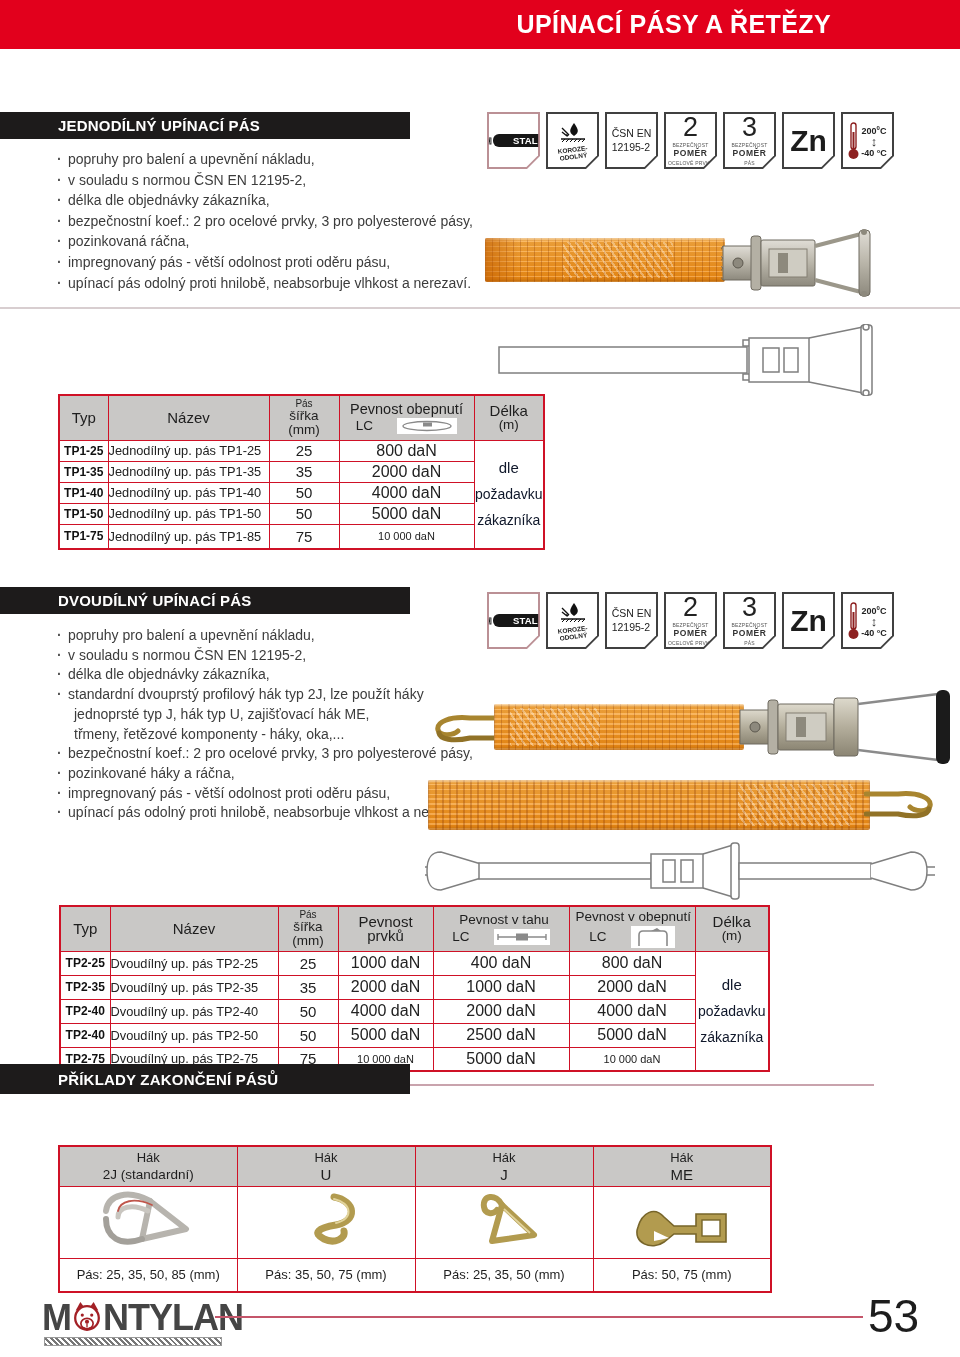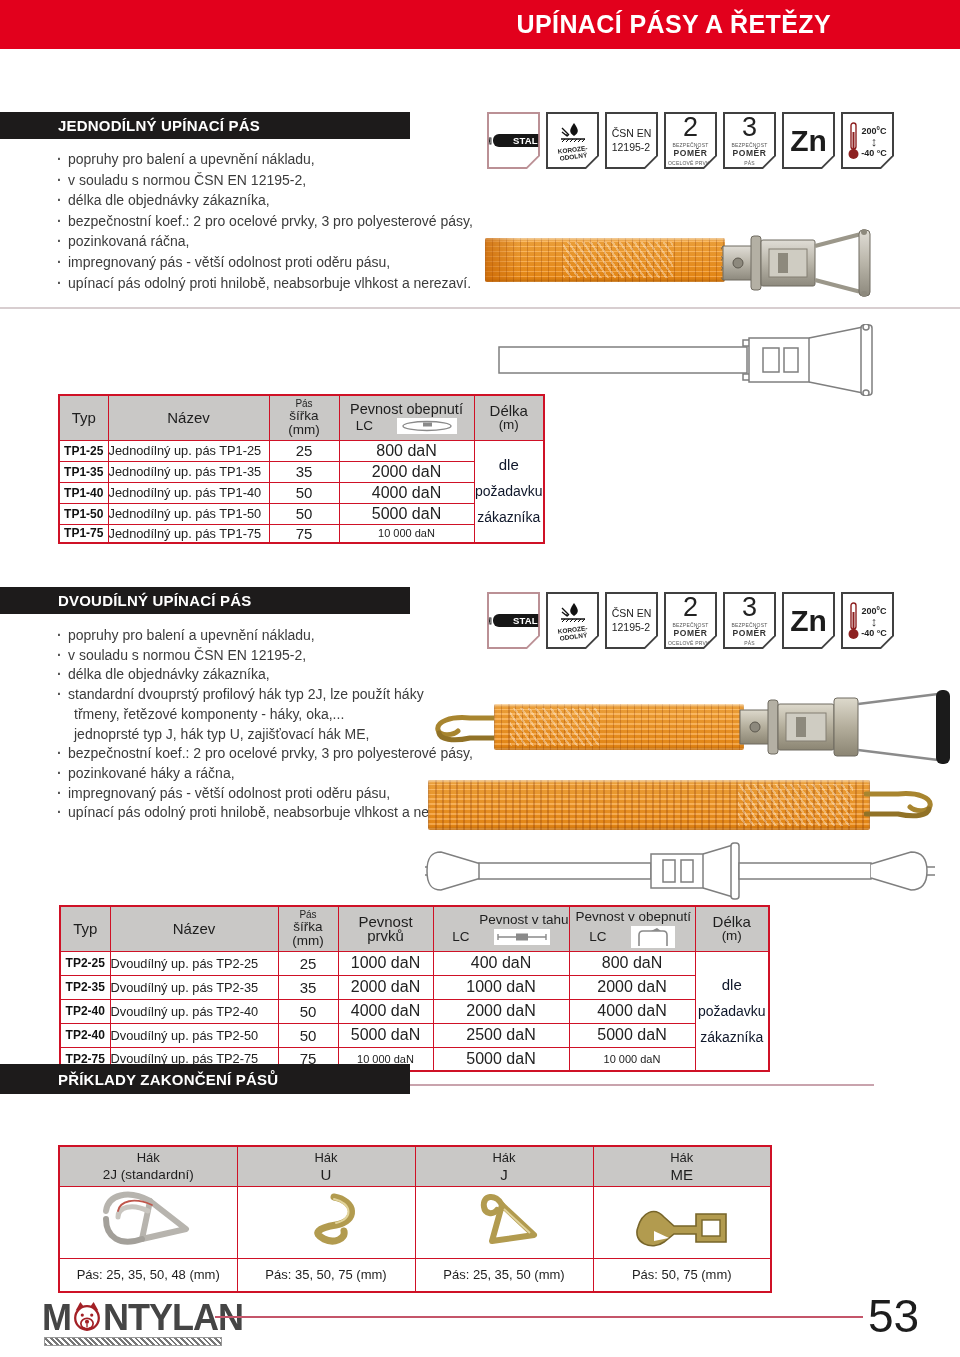--- a/index.html
+++ b/index.html
@@ -277,40 +277,40 @@
     <td class="c-naz">Jednodílný up. pás TP1-40</td>
     <td class="c-sir">50</td>
     <td class="c-dan">4000 daN</td>
   </tr>
   <tr style="height:21px">
     <td class="c-typ">TP1-50</td>
     <td class="c-naz">Jednodílný up. pás TP1-50</td>
     <td class="c-sir">50</td>
     <td class="c-dan">5000 daN</td>
   </tr>
-  <tr style="height:19px">
+  <tr style="height:25px">
     <td class="c-typ">TP1-75</td>
-    <td class="c-naz">Jednodílný up. pás TP1-75</td>
+    <td class="c-naz">Jednodílný up. pás TP1-85</td>
     <td class="c-sir">75</td>
     <td class="c-dan smaller">10 000 daN</td>
   </tr>
 </tbody>
   </table>
 
 <div class="abs secbar" style="top:587px">
   <span>DVOUDÍLNÝ UPÍNACÍ PÁS</span>
 </div>
 
 <div class="abs bullets" style="left:55px;top:626px;width:445px">
   <div class="bl" style="line-height:19.7px">popruhy pro balení a upevnění nákladu,</div>
   <div class="bl" style="line-height:19.7px">v souladu s normou ČSN EN 12195-2,</div>
   <div class="bl" style="line-height:19.7px">délka dle objednávky zákazníka,</div>
   <div class="bl" style="line-height:19.7px">standardní dvouprstý profilový hák typ 2J, lze použít háky</div>
+  <div class="bl cont" style="line-height:19.7px">jednoprsté typ J, hák typ U, zajišťovací hák ME,</div>
   <div class="bl cont" style="line-height:19.7px">třmeny, řetězové komponenty - háky, oka,...</div>
-  <div class="bl cont" style="line-height:19.7px">jednoprsté typ J, hák typ U, zajišťovací hák ME,</div>
   <div class="bl" style="line-height:19.7px">bezpečnostní koef.: 2 pro ocelové prvky, 3 pro polyesterové pásy,</div>
   <div class="bl" style="line-height:19.7px">pozinkované háky a ráčna,</div>
   <div class="bl" style="line-height:19.7px">impregnovaný pás - větší odolnost proti oděru pásu,</div>
   <div class="bl" style="line-height:19.7px">upínací pás odolný proti hnilobě, neabsorbuje vlhkost a nerezaví.</div>
 </div>
 
 <div class="abs badgerow" style="left:487px;top:592px">
   <div class="badge muted">
       <div class="in">
     <div class="kom">
@@ -444,21 +444,21 @@
     <th>
       <span class="hsm">Pás</span>
       <span class="hmd">šířka</span>
       <span class="hmd">(mm)</span>
     </th>
     <th>
       <span class="hmd" style="font-size:15px">Pevnost</span>
       <span class="hmd" style="font-size:15px">prvků</span>
     </th>
     <th>
-      <span class="hmd" style="text-align:right;padding-left:6px">Pevnost v tahu</span>
+      <span class="hmd" style="text-align:center;padding-left:6px">Pevnost v tahu</span>
       <span class="lcline">
             <span>LC</span>
         <span class="chip">
           <svg width="52" height="14" viewBox="0 0 52 14">
                 <path d="M2,7 h48" stroke="#8a8a8a" stroke-width="1.6"></path>
                 <rect x="20" y="3.5" width="12" height="7" fill="#8a8a8a"></rect>
                 <path d="M2,4 v6 M50,4 v6" stroke="#8a8a8a" stroke-width="1.4"></path>
               </svg>
         </span>
           </span>
@@ -585,21 +585,21 @@
     </td>
     <td class="hookcell">
       <svg width="120" height="62" viewBox="0 0 120 62">
         <path d="M16,38 C10,54 30,62 42,53 L52,45 L74,45 L74,53 L104,53 L104,25 L74,25 L74,37 L52,37 L42,28 C32,17 20,24 16,38 Z" fill="#b29b4f" stroke="#77652a" stroke-width="1.6"></path>
         <rect x="80" y="31" width="18" height="16" fill="#fff" stroke="#77652a" stroke-width="1.4"></rect>
         <path d="M32,42 L47,49 L32,52 Z" fill="#fff"></path>
       </svg>
     </td>
   </tr>
   <tr style="height:34px">
-    <td class="capcell">Pás: 25, 35, 50, 48 (mm)</td>
+    <td class="capcell">Pás: 25, 35, 50, 85 (mm)</td>
     <td class="capcell">Pás: 35, 50, 75 (mm)</td>
     <td class="capcell">Pás: 25, 35, 50 (mm)</td>
     <td class="capcell">Pás: 50, 75 (mm)</td>
   </tr>
 </tbody>
   </table>
 
 <div class="abs brand" style="left:42px;top:1300px">
   <span>M</span>
     <svg width="34" height="34" viewBox="0 0 36 36" style="margin:0 -1px 1px -1px">

